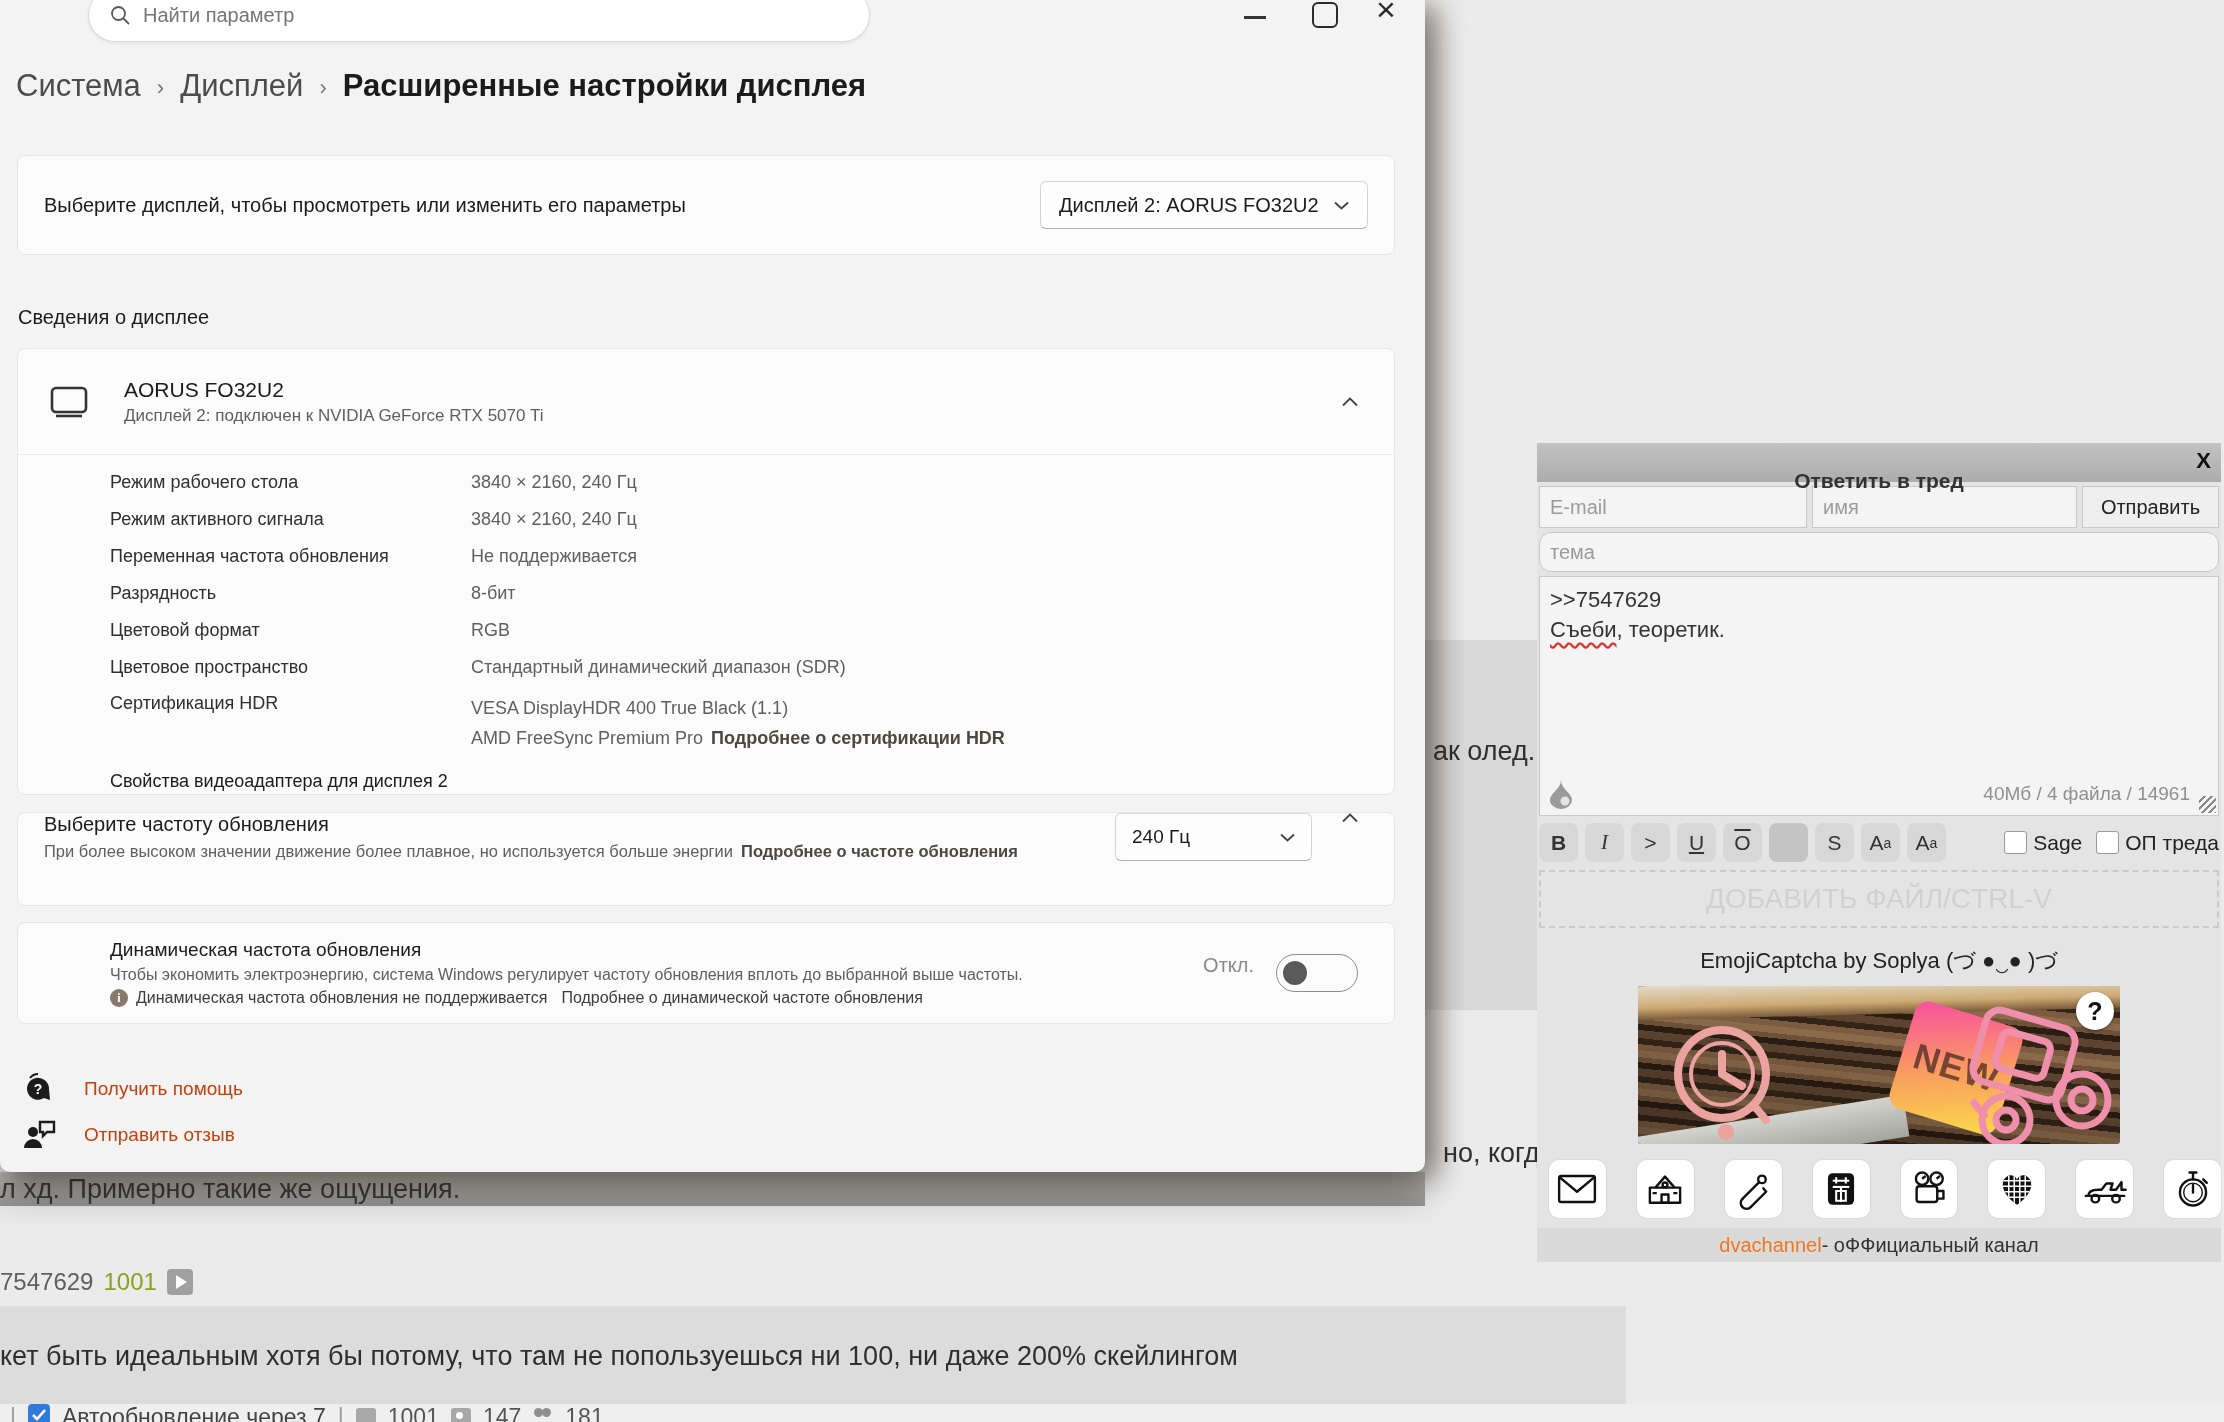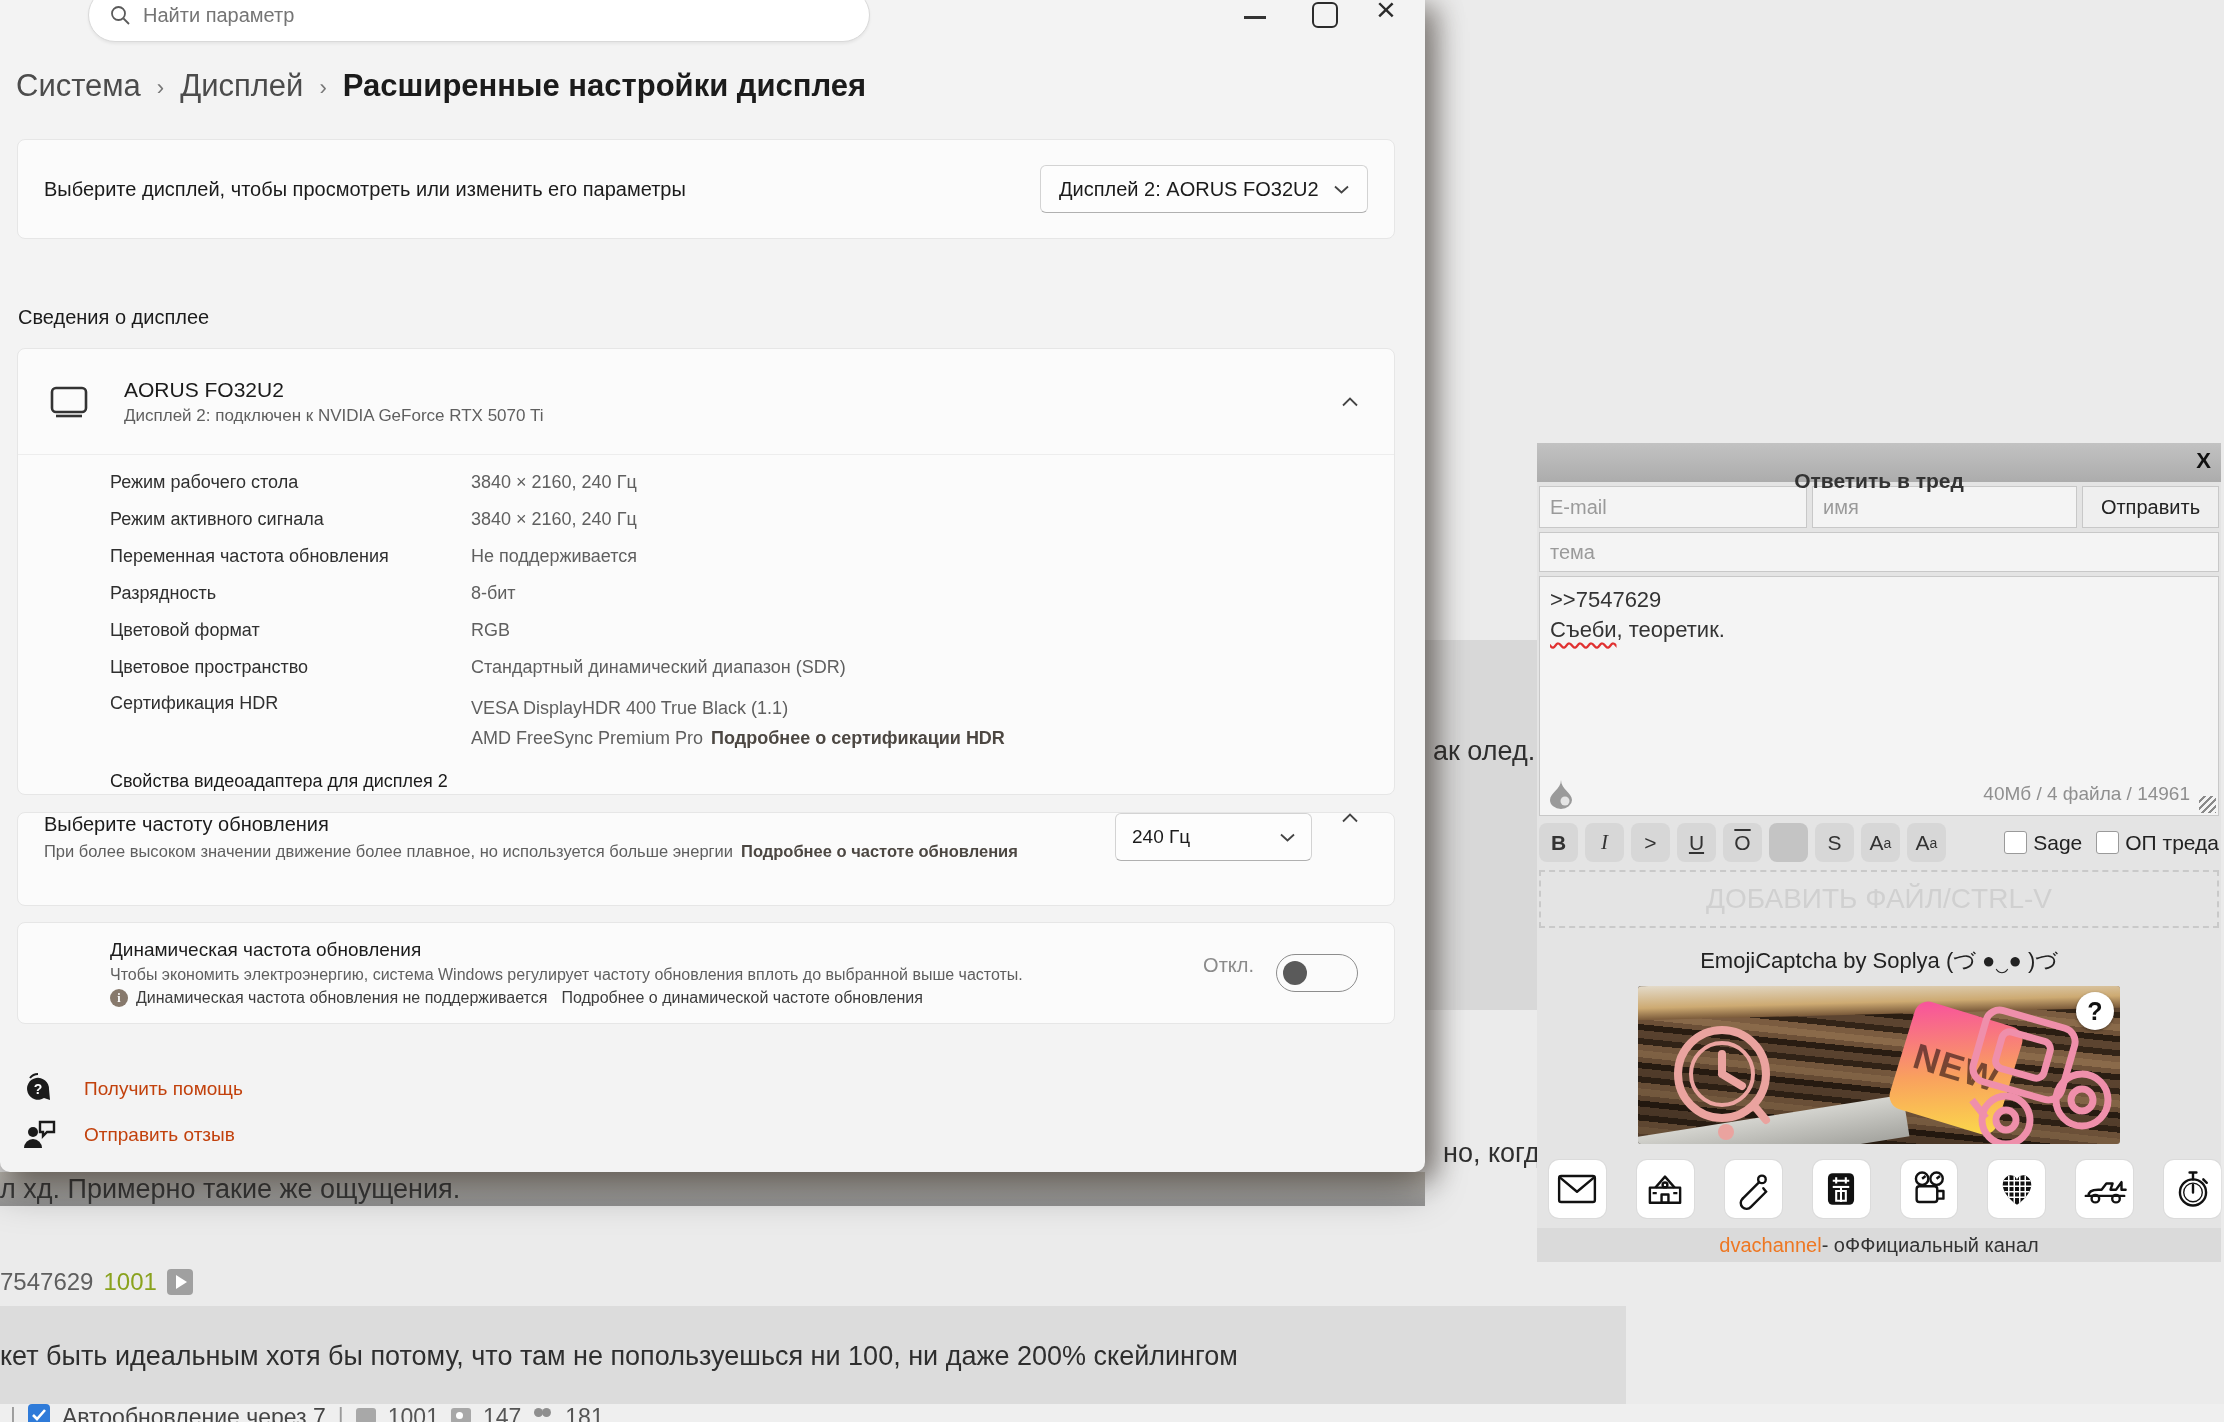--- a/index.html
+++ b/index.html
@@ -38,21 +38,21 @@
   .rp-header { height:39px; background:linear-gradient(180deg,#c2c2c2,#acacac); position:relative;
                display:flex; align-items:center; justify-content:center; }
   .rp-header .ttl { font-size:21px; font-weight:bold; color:#333;margin-top:36px; }
   .rp-close { position:absolute; right:10px; top:5px; font-size:22px; font-weight:bold; color:#111; cursor:pointer; }
   .rp-row1 { display:flex; gap:5px; padding:4px 2px 0 2px; }
   .rp-input { height:42px; background:#f4f4f4; border:1px solid #c8c8c8; font-size:20px; color:#333; padding:0 10px;
               font-family:"Liberation Sans",sans-serif; }
   .rp-input::placeholder { color:#9a9a9a; }
   .rp-email { width:268px; } .rp-name { width:265px; }
   .rp-submit { width:138px; height:42px; background:#efefef; border:1px solid #c8c8c8; font-size:20px; color:#222; cursor:pointer; }
-  .rp-subject { display:block; width:680px; margin:4px 2px 0 2px; height:40px; }
+  .rp-subject { display:block; width:680px; margin:4px 2px 0 2px; height:40px;border-radius:12px; }
   .rp-textarea { position:relative; margin:4px 2px 0 2px; height:240px; background:#f4f4f4; border:1px solid #c8c8c8;
                  padding:8px 10px; font-size:22px; line-height:30px; color:#333; }
   .misspell { text-decoration:underline wavy #e03131; text-underline-offset:5px; }
   .ta-drop { position:absolute; left:8px; bottom:6px; }
   .ta-limits { position:absolute; right:28px; bottom:6px; font-size:19px; color:#8f8f8f; }
   .ta-resize { position:absolute; right:2px; bottom:2px; width:17px; height:17px;
                background:repeating-linear-gradient(135deg, transparent 0 3px, #8a8a8a 3px 5px); }
   .rp-format { display:flex; align-items:center; gap:7px; margin:7px 2px 0 2px; }
   .fmt-btn { width:39px; height:39px; background:#d7d7d7; border-radius:8px; display:flex; align-items:center;
              justify-content:center; font-size:21px; color:#333; cursor:pointer; }
@@ -112,21 +112,21 @@
   .win-min { position:absolute; left:1244px; top:16px; width:22px; height:3px; background:#333; cursor:pointer; }
   .win-max { position:absolute; left:1312px; top:2px; width:26px; height:26px; border:2.5px solid #2b2b2b;
              border-radius:6px; cursor:pointer; }
   .win-close { position:absolute; left:1376px; top:-10px; font-size:34px; color:#2b2b2b; cursor:pointer; }
   .breadcrumb { position:absolute; left:16px; top:68px; display:flex; align-items:center; gap:16px; font-size:31px; }
   .bc-item { color:#4c4c4c; font-weight:500; cursor:pointer; }
   .bc-sep { color:#777; font-size:22px; padding-top:4px; }
   .bc-cur { color:#1b1b1b; font-weight:600; }
 
   .card { position:absolute; left:17px; width:1378px; background:#fbfbfb; border:1px solid #e6e6e6; border-radius:8px; }
-  .card-select { top:139px; height:100px; display:flex; align-items:center; padding:0 26px;text-align:right; }
+  .card-select { top:155px; height:100px; display:flex; align-items:center; padding:0 26px;text-align:right; }
   .card-select .lbl { font-size:20px; color:#1b1b1b; }
   .dropdown { margin-left:auto; width:328px; height:48px; background:#fdfdfd; border:1px solid #d3d3d3;
               border-bottom-color:#b0b0b0; border-radius:6px; display:flex; align-items:center;
               padding:0 18px; font-size:20px; color:#1b1b1b; cursor:pointer; }
   .dropdown .chev { margin-left:auto; }
 
   .section-title { position:absolute; left:18px; top:306px; font-size:20px; color:#1b1b1b; }
 
   .card-info { top:348px; height:447px; }
   .exp-header { height:106px; display:flex; align-items:center; padding:0 36px 0 30px; border-bottom:1px solid #ededed; }

